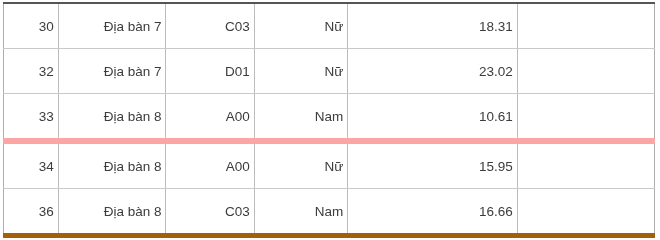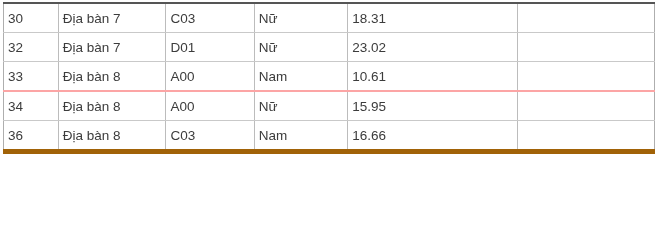--- a/index.html
+++ b/index.html
@@ -28,42 +28,42 @@
     left: 3px;
     top: 2px;
     width: 652px;
     border-collapse: collapse;
     table-layout: fixed;
     background: #ffffff;
   }
 
   table.data-table td {
     height: 28px;
-    padding: 0 4px;
-    text-align: left;
+    padding: 8px 4px;
+    text-align: right;
     vertical-align: middle;
     font-size: 13.5px;
     color: #3c3c3c;
     border-left: 1px solid #bcbcbc;
     border-right: 1px solid #bcbcbc;
     border-top: 1px solid #c9c9c9;
     border-bottom: 1px solid #c9c9c9;
     white-space: nowrap;
     overflow: hidden;
   }
 
   
   table.data-table tr > td:first-child { border-left: 1px solid #aeaeae; }
   table.data-table tr > td:last-child  { border-right: 1px solid #aeaeae; }
 
   
   table.data-table tr.row-first > td { border-top: 2px solid #555555; }
 
   
-  table.data-table tr.row-break-above > td { border-top: 2px solid #fca5a5; margin-top: 12px; }
+  table.data-table tr.row-break-above > td { border-top: 6px solid #fca5a5; margin-top: 12px; }
 
   
   table.data-table tr.row-last > td { border-bottom: 5px solid #a16207; }
 
   .c-index    { width: 54px; }
   .c-area     { width: 106px; }
   .c-code     { width: 87px; }
   .c-gender   { width: 92px; }
   .c-score    { width: 167px; }
   .c-blank    { width: 135px; }

